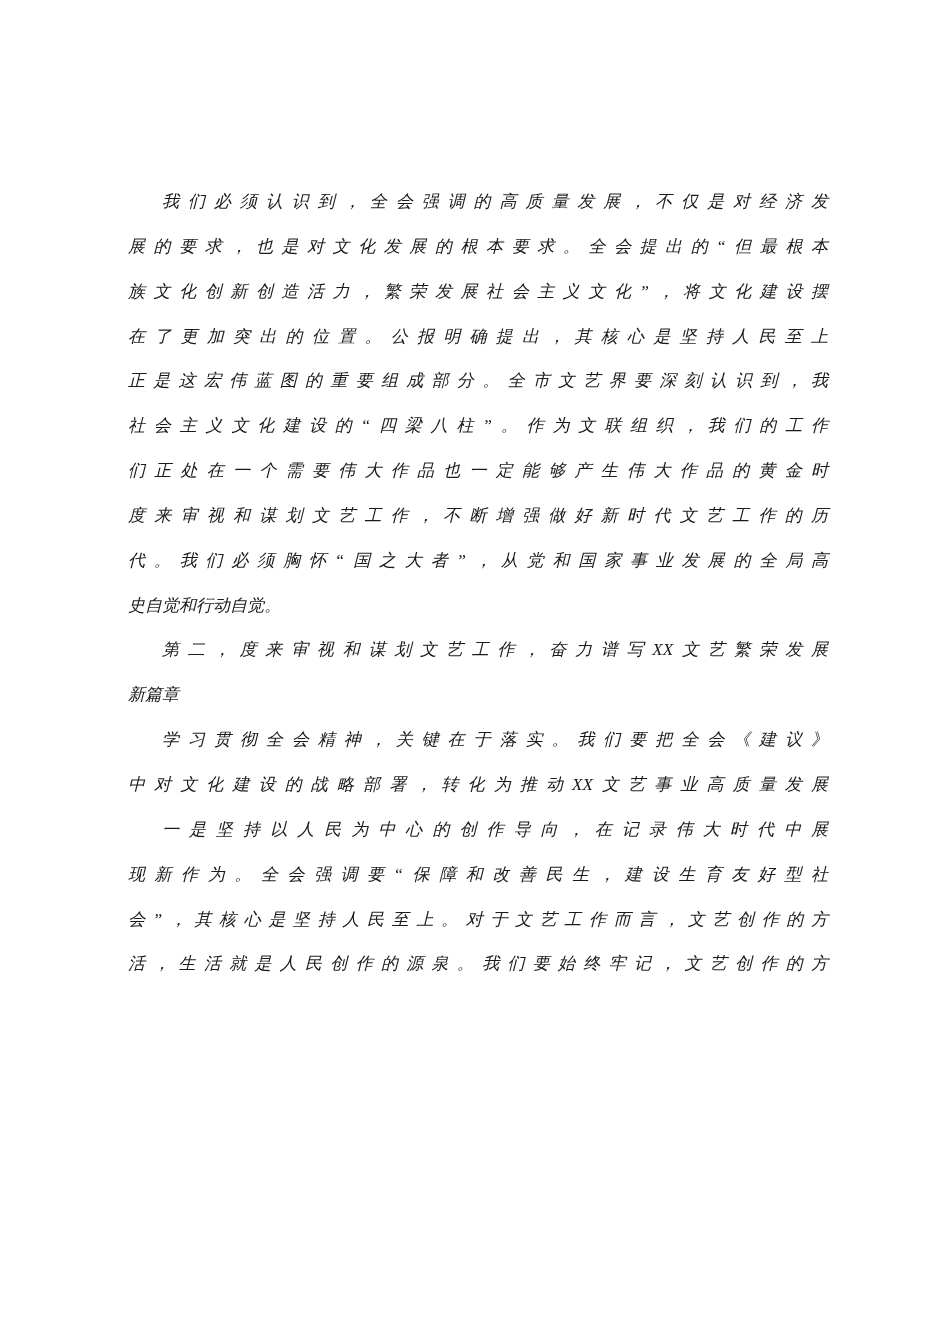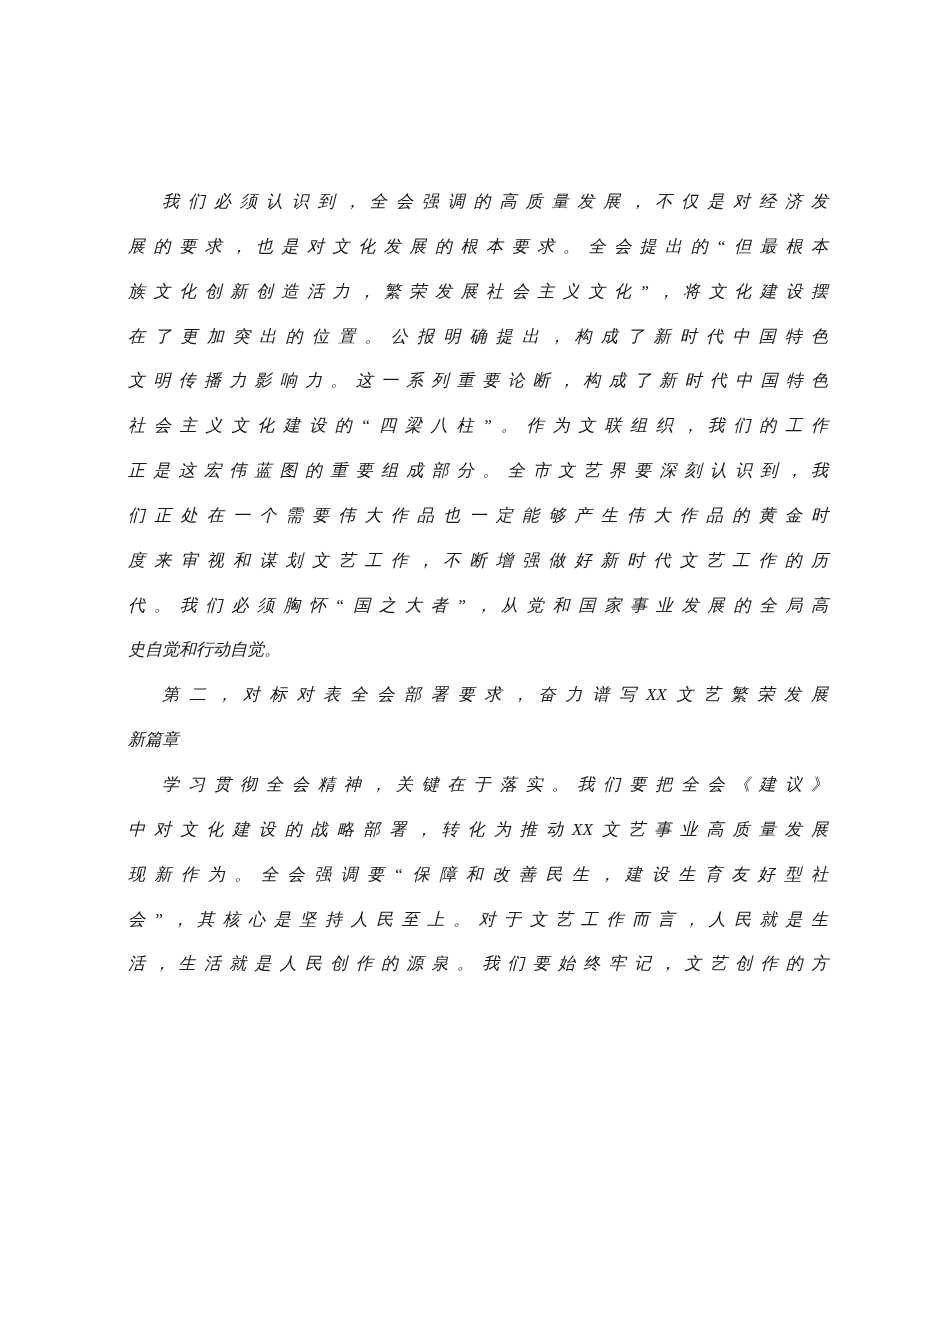--- a/index.html
+++ b/index.html
@@ -44,29 +44,29 @@
   }
 </style>
 </head>
 <body>
 
 <div class="page">
   <div class="textblock">
     <div class="line indent">我们必须认识到，全会强调的高质量发展，不仅是对经济发</div>
     <div class="line">展的要求，也是对文化发展的根本要求。全会提出的“但最根本</div>
     <div class="line">族文化创新创造活力，繁荣发展社会主义文化”，将文化建设摆</div>
-    <div class="line">在了更加突出的位置。公报明确提出，构成了新时代中国特色</div>
-    <div class="line">文明传播力影响力。这一系列重要论断，构成了新时代中国特色</div>
+    <div class="line">在了更加突出的位置。公报明确提出，其核心是坚持人民至上</div>
+    <div class="line">正是这宏伟蓝图的重要组成部分。全市文艺界要深刻认识到，我</div>
     <div class="line">社会主义文化建设的“四梁八柱”。作为文联组织，我们的工作</div>
-    <div class="line">正是这宏伟蓝图的重要组成部分。全市文艺界要深刻认识到，我</div>
     <div class="line">们正处在一个需要伟大作品也一定能够产生伟大作品的黄金时</div>
     <div class="line">度来审视和谋划文艺工作，不断增强做好新时代文艺工作的历</div>
     <div class="line">代。我们必须胸怀“国之大者”，从党和国家事业发展的全局高</div>
     <div class="line end">史自觉和行动自觉。</div>
-    <div class="line indent">第二，对标对表全会部署要求，奋力谱写XX文艺繁荣发展</div>
+    <div class="line indent">第二，度来审视和谋划文艺工作，奋力谱写XX文艺繁荣发展</div>
     <div class="line end">新篇章</div>
     <div class="line indent">学习贯彻全会精神，关键在于落实。我们要把全会《建议》</div>
     <div class="line">中对文化建设的战略部署，转化为推动XX文艺事业高质量发展</div>
+    <div class="line indent">一是坚持以人民为中心的创作导向，在记录伟大时代中展</div>
     <div class="line">现新作为。全会强调要“保障和改善民生，建设生育友好型社</div>
-    <div class="line">会”，其核心是坚持人民至上。对于文艺工作而言，人民就是生</div>
+    <div class="line">会”，其核心是坚持人民至上。对于文艺工作而言，文艺创作的方</div>
     <div class="line">活，生活就是人民创作的源泉。我们要始终牢记，文艺创作的方</div>
   </div>
 </div>
 
 </body></html>

